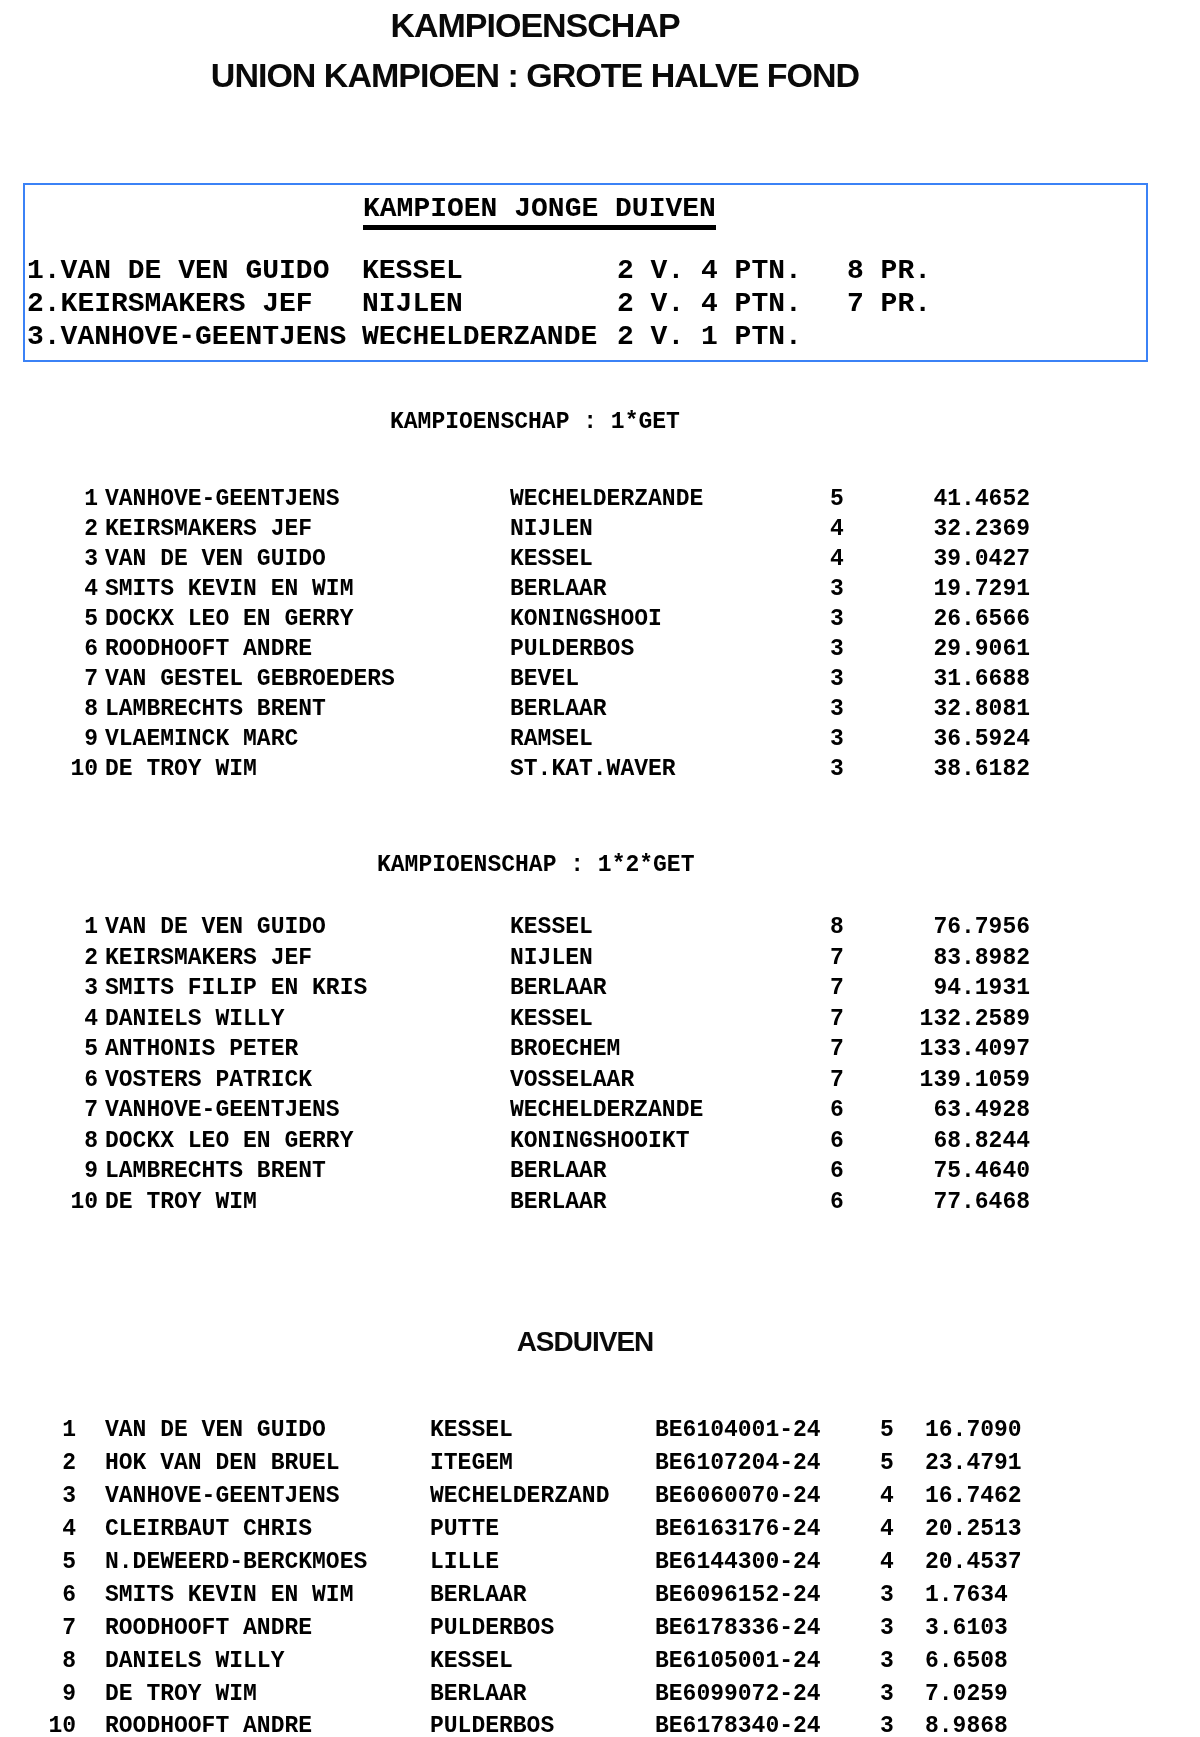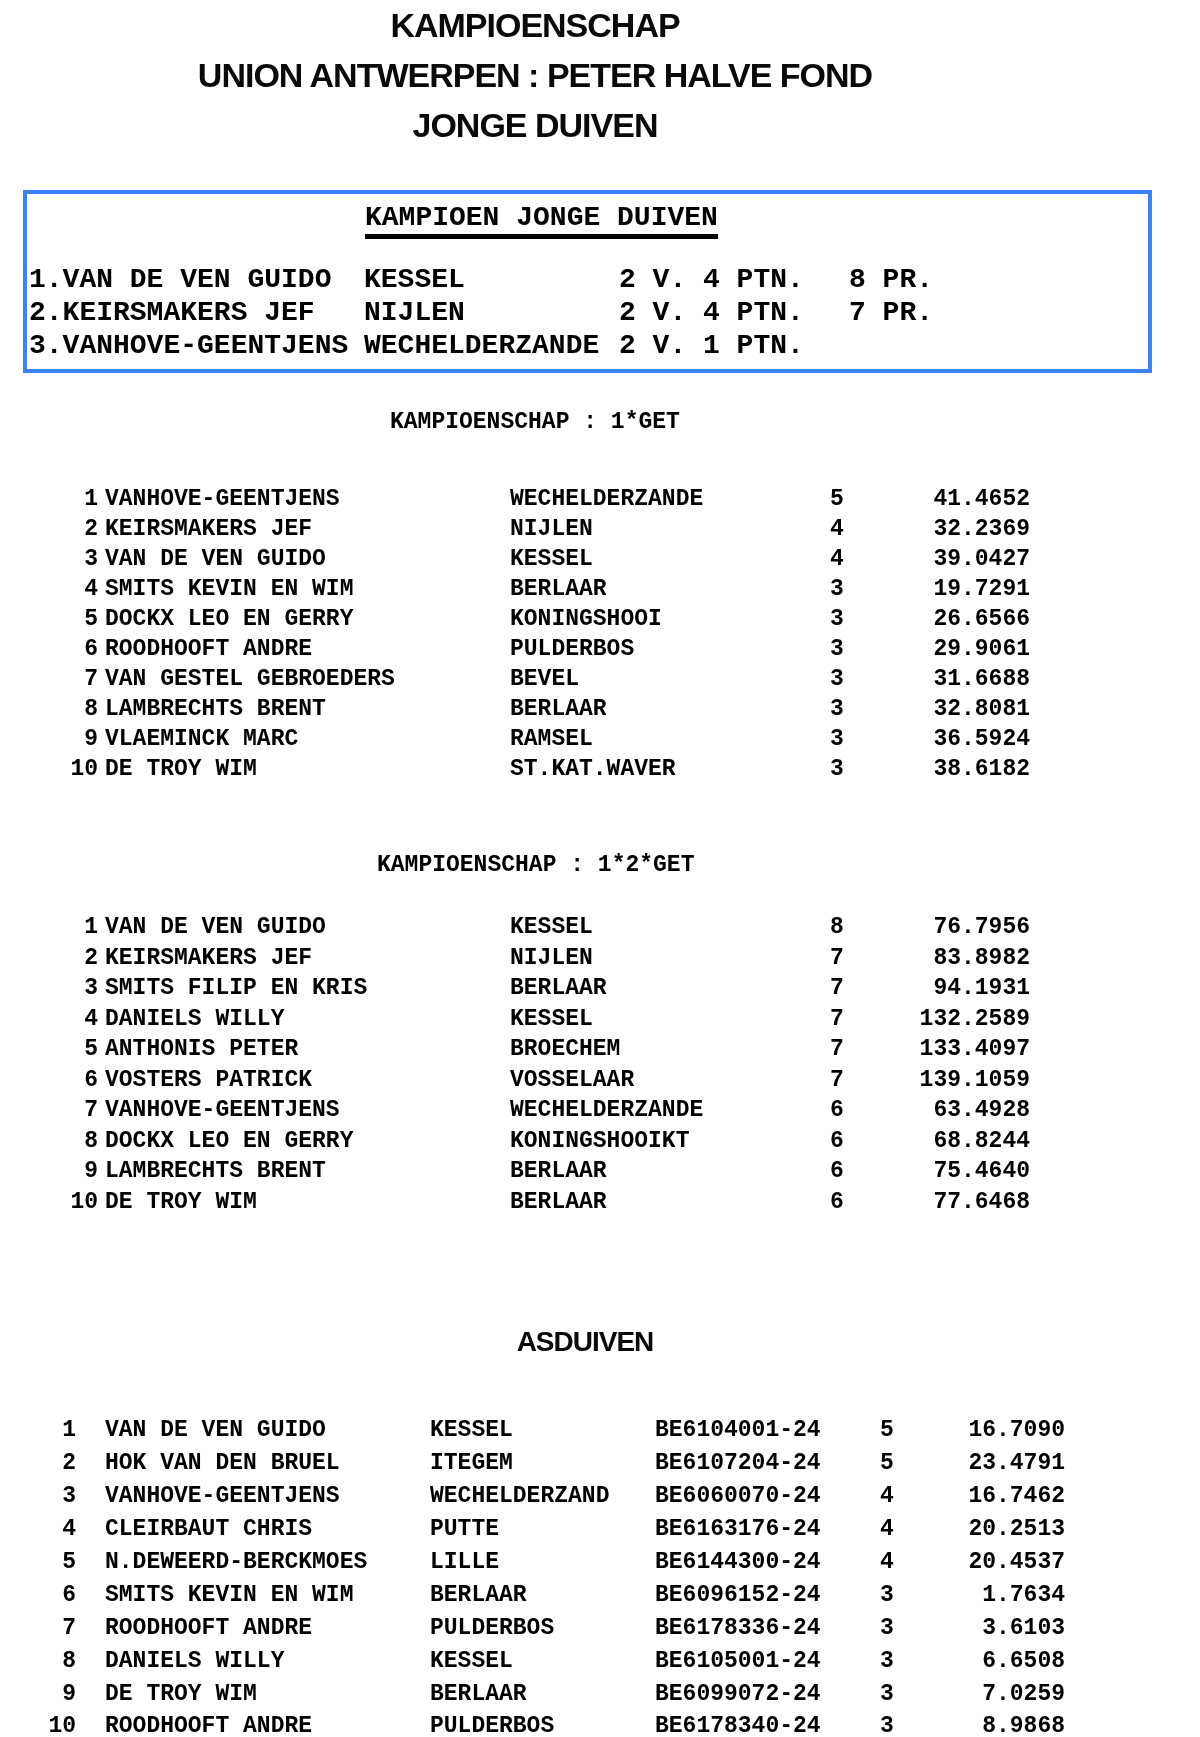--- a/index.html
+++ b/index.html
@@ -23,24 +23,24 @@
     font-weight:bold;
     font-size:34px;
     letter-spacing:-1px;
     color:#0a0a0a;
     white-space:pre;
   }
   
   .champ-box{
     position:absolute;
     left:23px;
-    top:190px;
+    top:183px;
     width:1121px;
     height:175px;
-    border:4px solid #3b82f6;
+    border:2px solid #3b82f6;
   }
   .champ-heading{
     position:absolute;
     left:338px;
     top:8px;
     font-size:28px;
     border-bottom:5px solid #000000;
     padding-bottom:1px;
     white-space:pre;
   }
@@ -96,30 +96,29 @@
     display:flex;
     font-size:23px;
     line-height:25px;
     white-space:pre;
   }
   .a-rank{display:inline-block;width:46px;text-align:right;}
   .a-name{display:inline-block;width:325px;margin-left:29px;}
   .a-place{display:inline-block;width:225px;}
   .a-ring{display:inline-block;width:225px;}
   .a-count{display:inline-block;width:45px;}
-  .a-val{display:inline-block;width:140px;text-align:right;}
+  .a-val{display:inline-block;width:140px;}
 </style>
 </head>
 <body>
 
 <div id="page">
 
   <div class="main-title" style="top:6px">KAMPIOENSCHAP</div>
-  <div class="main-title" style="top:56px">UNION ANTWERPEN : PETER HALVE FOND</div>
-  <div class="main-title" style="top:106px">JONGE DUIVEN</div>
+  <div class="main-title" style="top:56px">UNION KAMPIOEN : GROTE HALVE FOND</div>
 
   <div class="champ-box">
     <div class="champ-heading">KAMPIOEN JONGE DUIVEN</div>
 
     <div class="box-row" style="top:71px">
       <span class="bc1"><span>1.</span><span>VAN DE VEN GUIDO</span></span>
       <span class="bc2">KESSEL</span>
       <span class="bc3">2 V. 4 PTN.</span>
       <span class="bc4">8 PR.</span>
     </div>

